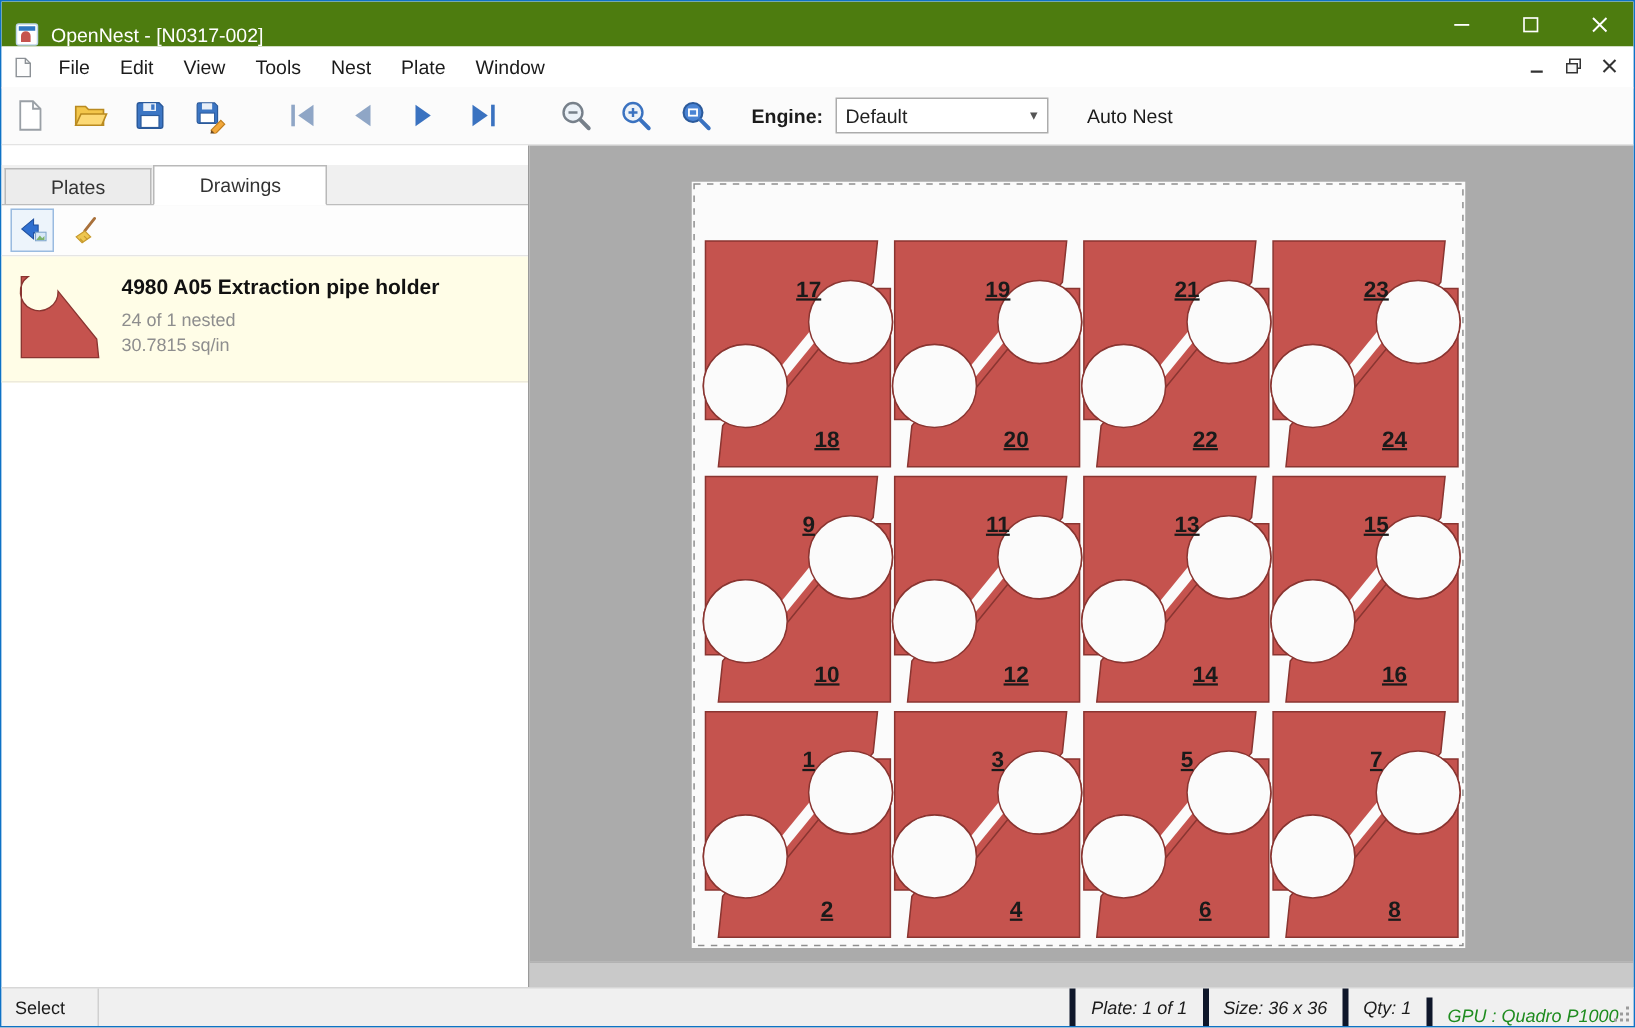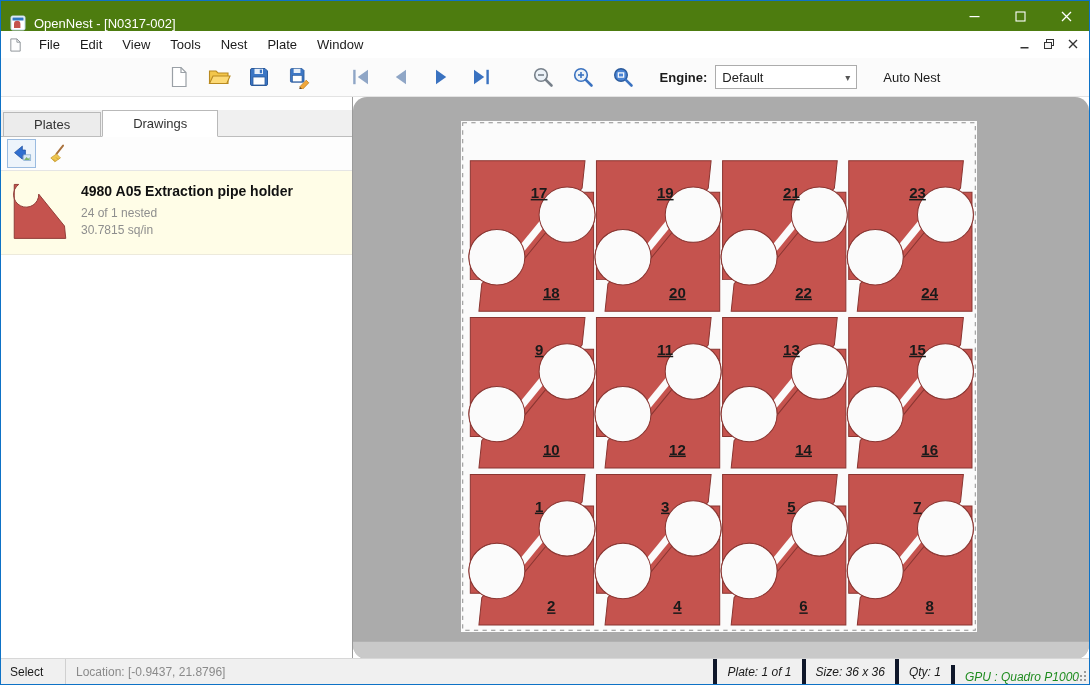--- a/index.html
+++ b/index.html
@@ -10,41 +10,41 @@
   .titlebar .title{font-size:13px;}
   .wctrl{position:absolute;right:0;top:0;height:30px;display:flex;}
   .wbtn{width:46px;height:30px;display:flex;align-items:center;justify-content:center;cursor:default;}
   
   .menubar{position:absolute;left:0;top:30px;right:0;height:27px;background:#FFFFFF;display:flex;align-items:center;border-bottom:1px solid #f9a8d4;}
   .menubar .mdoc{margin:0 6px 0 7px;display:flex;}
   .mitem{font-size:13px;color:#1b1b1b;padding:5px 10px;cursor:default;}
   .mdictrl{position:absolute;right:4px;top:0;height:26px;display:flex;align-items:center;}
   .mdibtn{width:24px;height:22px;display:flex;align-items:center;justify-content:center;}
   
-  .toolbar{position:absolute;left:0;top:57px;right:0;height:39px;background:#FBFBFB;border-bottom:1px solid #E3E3E3;display:flex;align-items:center;padding-left:12px;box-sizing:border-box;justify-content:center;}
+  .toolbar{position:absolute;left:0;top:57px;right:0;height:39px;background:#FBFBFB;border-bottom:1px solid #E3E3E3;display:flex;align-items:center;padding-left:2px;box-sizing:border-box;}
   .tbtn{width:32px;height:32px;display:flex;align-items:center;justify-content:center;margin-right:6px;border:1px solid transparent;}
   .tgap{width:22px;}
   .engine-label{font-size:13px;font-weight:bold;color:#1b1b1b;margin:0 8px 0 14px;}
   .combo{width:128px;height:22px;background:#fff;border:1px solid #ACACAC;display:flex;align-items:center;justify-content:space-between;padding:0 6px;font-size:13px;color:#222;}
   .combo .chev{font-size:10px;color:#555;}
   .autonest{font-size:13px;color:#1b1b1b;margin-left:26px;}
   
   .content{position:absolute;left:0;top:96px;right:0;bottom:25px;}
   .leftpanel{position:absolute;left:0;top:0;width:352px;bottom:0;background:#fff;border-right:1px solid #9A9A9A;box-sizing:border-box;}
   .tabstrip{height:26px;background:#F0F0F0;display:flex;align-items:flex-end;border-bottom:1px solid #BDBDBD;padding-left:2px;margin-top:13px;}
   .tab{height:23px;line-height:23px;padding:0 30px;font-size:13px;color:#333;background:#ECECEC;border:1px solid #B9B9B9;border-bottom:none;margin-right:1px;cursor:default;}
   .tab.active{background:#FFFFFF;height:25px;line-height:25px;margin-bottom:-1px;border-bottom:1px solid #fff;}
   .subbar{height:33px;display:flex;align-items:center;padding-left:6px;border-bottom:1px solid #E5E5E5;background:#FDFDFD;}
   .sbtn{width:27px;height:27px;display:flex;align-items:center;justify-content:center;margin-right:6px;border:1px solid transparent;}
   .sbtn.framed{border-color:#9ABBE0;background:#EDF4FB;}
   .drawing-item{display:flex;gap:12px;padding:10px 8px 12px 10px;background:#FFFDE7;border-bottom:1px solid #EDEADB;cursor:default;}
   .drawing-item .meta .t{font-size:14px;font-weight:bold;color:#111;margin:2px 0 6px;}
   .drawing-item .meta .s{font-size:12px;color:#8E8E8E;line-height:17px;}
   
-  .canvas{position:absolute;left:352px;top:0;right:0;bottom:0;background:#ABABAB;overflow:hidden;border-radius:14px;}
+  .canvas{position:absolute;left:352px;top:0;right:0;bottom:0;background:#ABABAB;overflow:hidden;}
   .plate{position:absolute;left:108px;top:24px;}
   .hscroll{position:absolute;left:0;right:0;bottom:0;height:17px;background:#C9C9C9;border-top:1px solid #B2B2B2;}
   
   .statusbar{position:absolute;left:0;bottom:0;right:0;height:25px;background:#F0F0F0;border-top:1px solid #D7D7D7;display:flex;align-items:center;font-size:12px;color:#1b1b1b;}
   .scell{padding:0 10px;height:100%;display:flex;align-items:center;white-space:nowrap;}
   .scell.sep{border-left:4px solid #0f172a;font-style:italic;}
   .scell.mode{padding-left:9px;min-width:45px;border-right:1px solid #D0D0D0;}
   .scell.loc{color:#8A8A8A;}
   .sspacer{flex:1;}
   .gpu{color:#1F8C1F;margin-top:11px;}
@@ -355,21 +355,20 @@
             <text x="5.6" y="9.65" text-anchor="middle" font-size="1.05" font-weight="bold" fill="#1a1a1a" text-decoration="underline">8</text>
           </g>
         </svg>
       <div class="hscroll"></div>
     </div>
 
   </div>
 
   <div class="statusbar">
     <span class="scell mode">Select</span>
-    <span class="scell loc">Location: [-0.9437, 21.8796]</span>
     <span class="sspacer"></span>
     <span class="scell sep">Plate: 1 of 1</span>
     <span class="scell sep">Size: 36 x 36</span>
     <span class="scell sep">Qty: 1</span>
     <span class="scell sep gpu">GPU : Quadro P1000</span>
     <svg class="grip" width="12" height="12">
       <g fill="#9B9B9B">
           <rect x="9" y="9" width="2" height="2"></rect>
           <rect x="5" y="9" width="2" height="2"></rect>
           <rect x="1" y="9" width="2" height="2"></rect>

